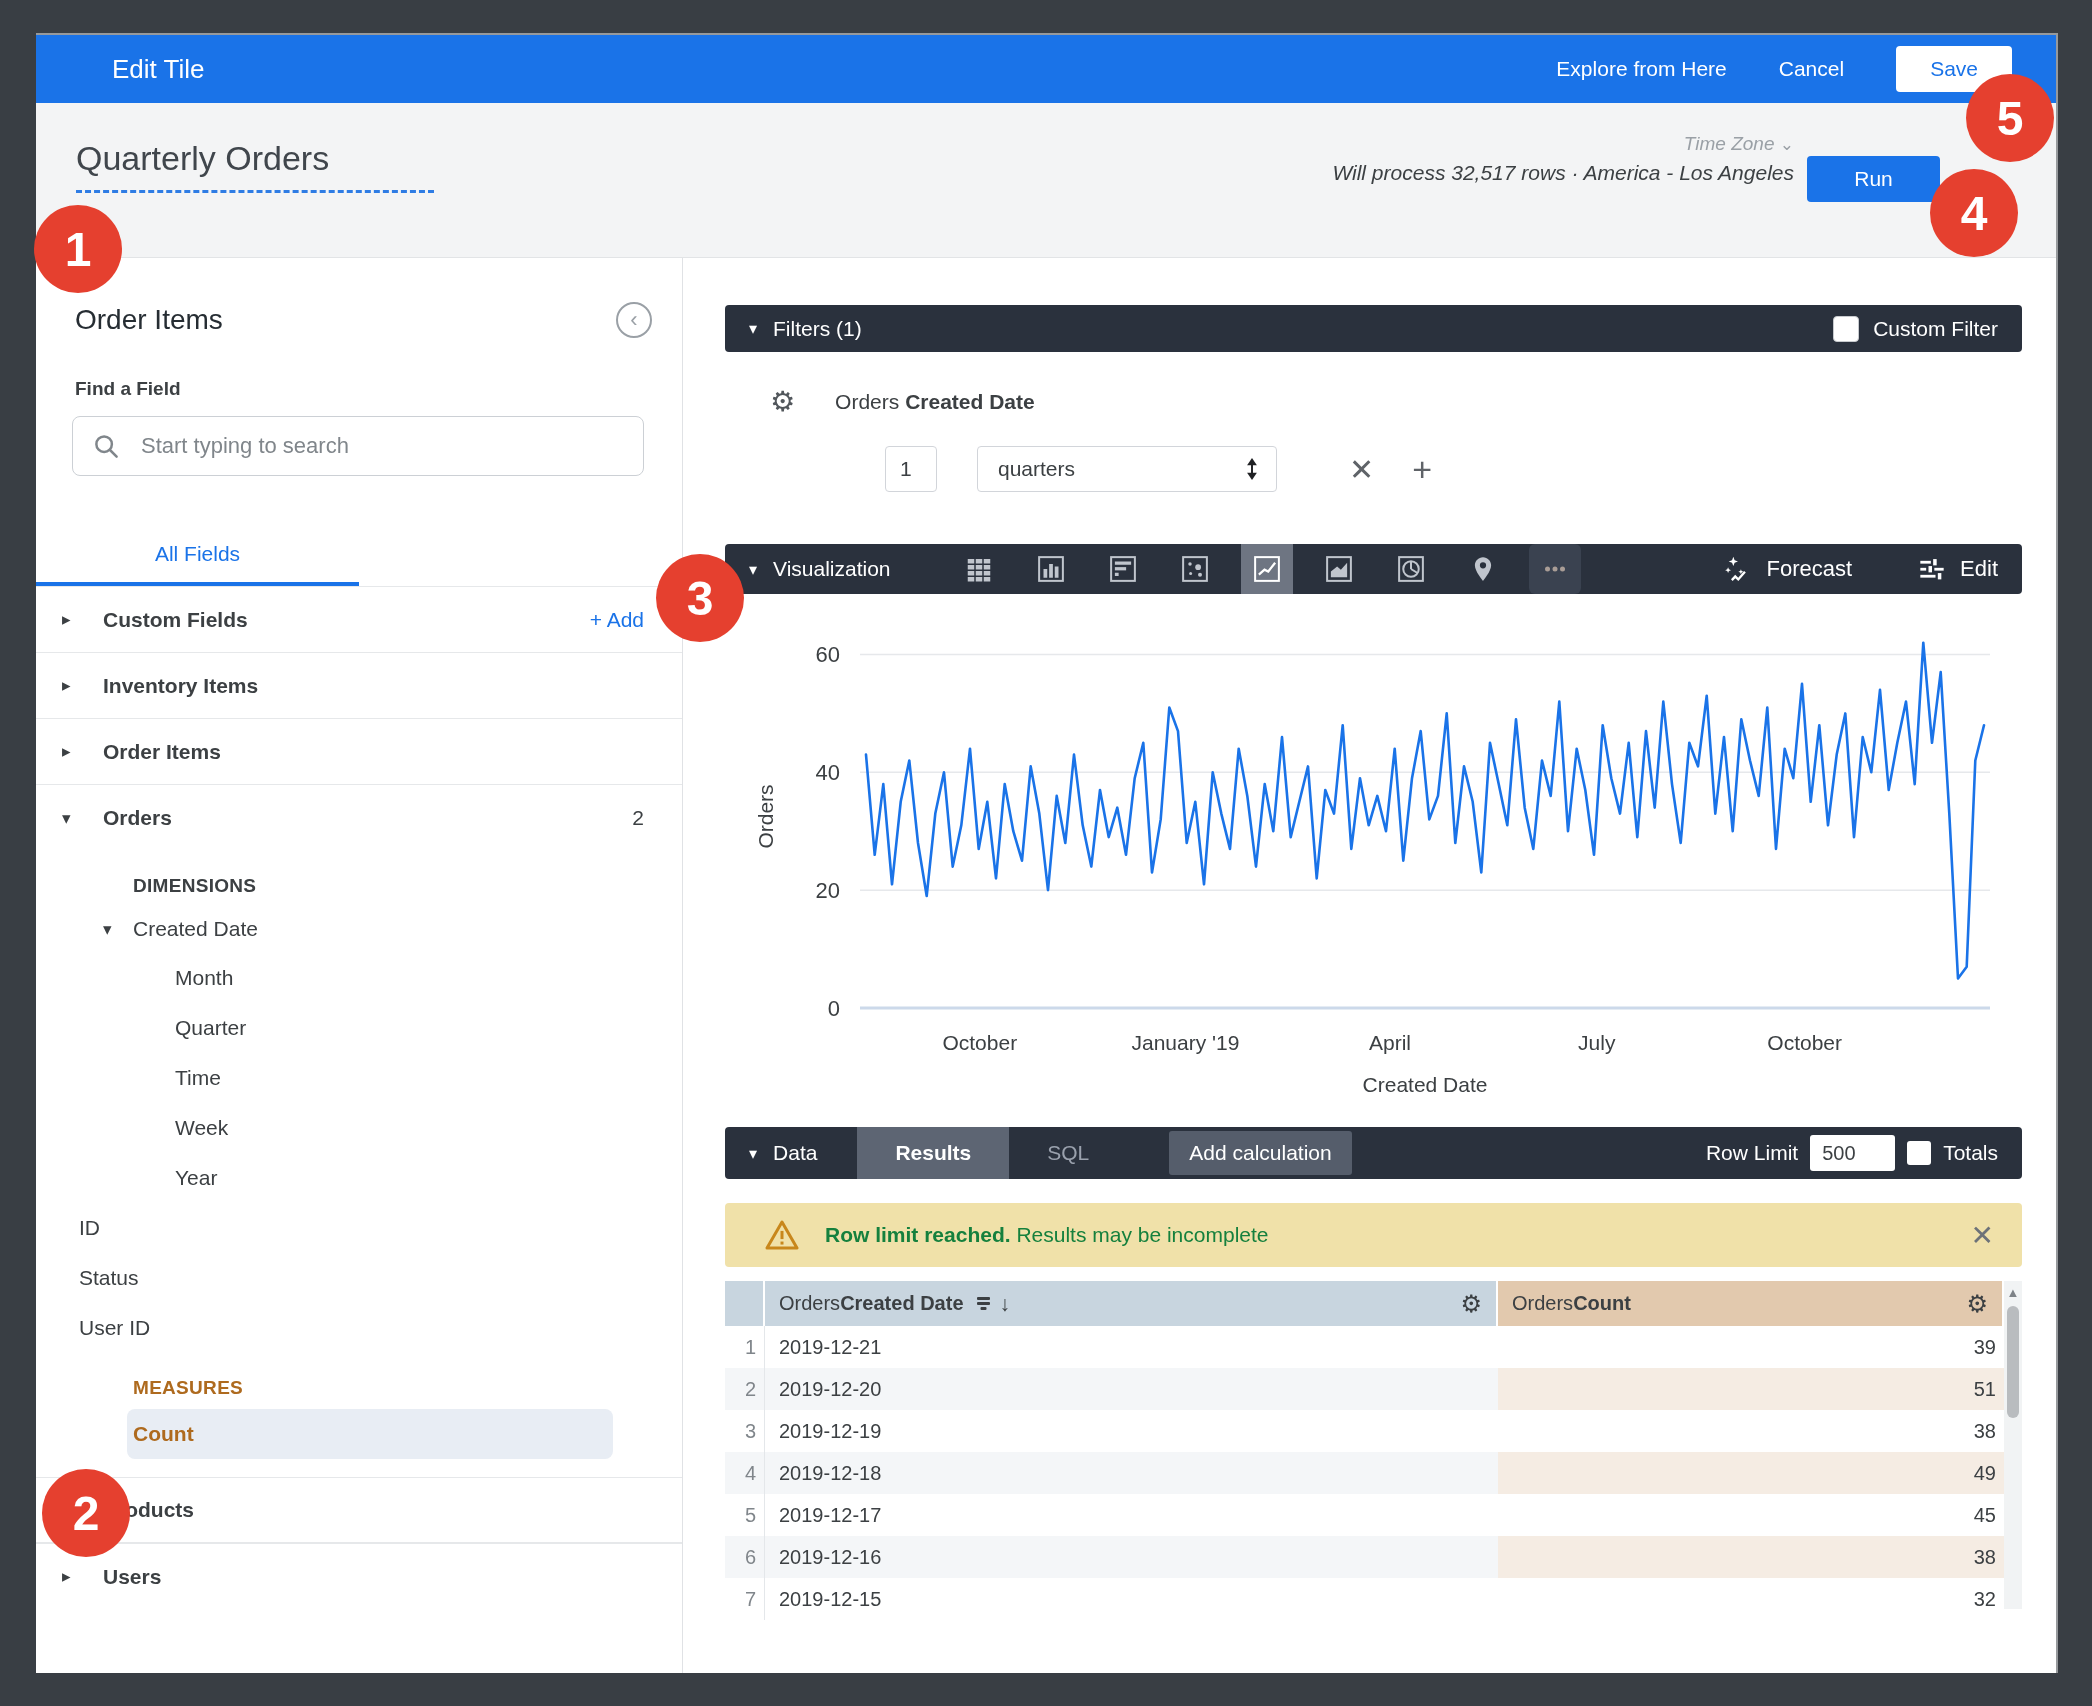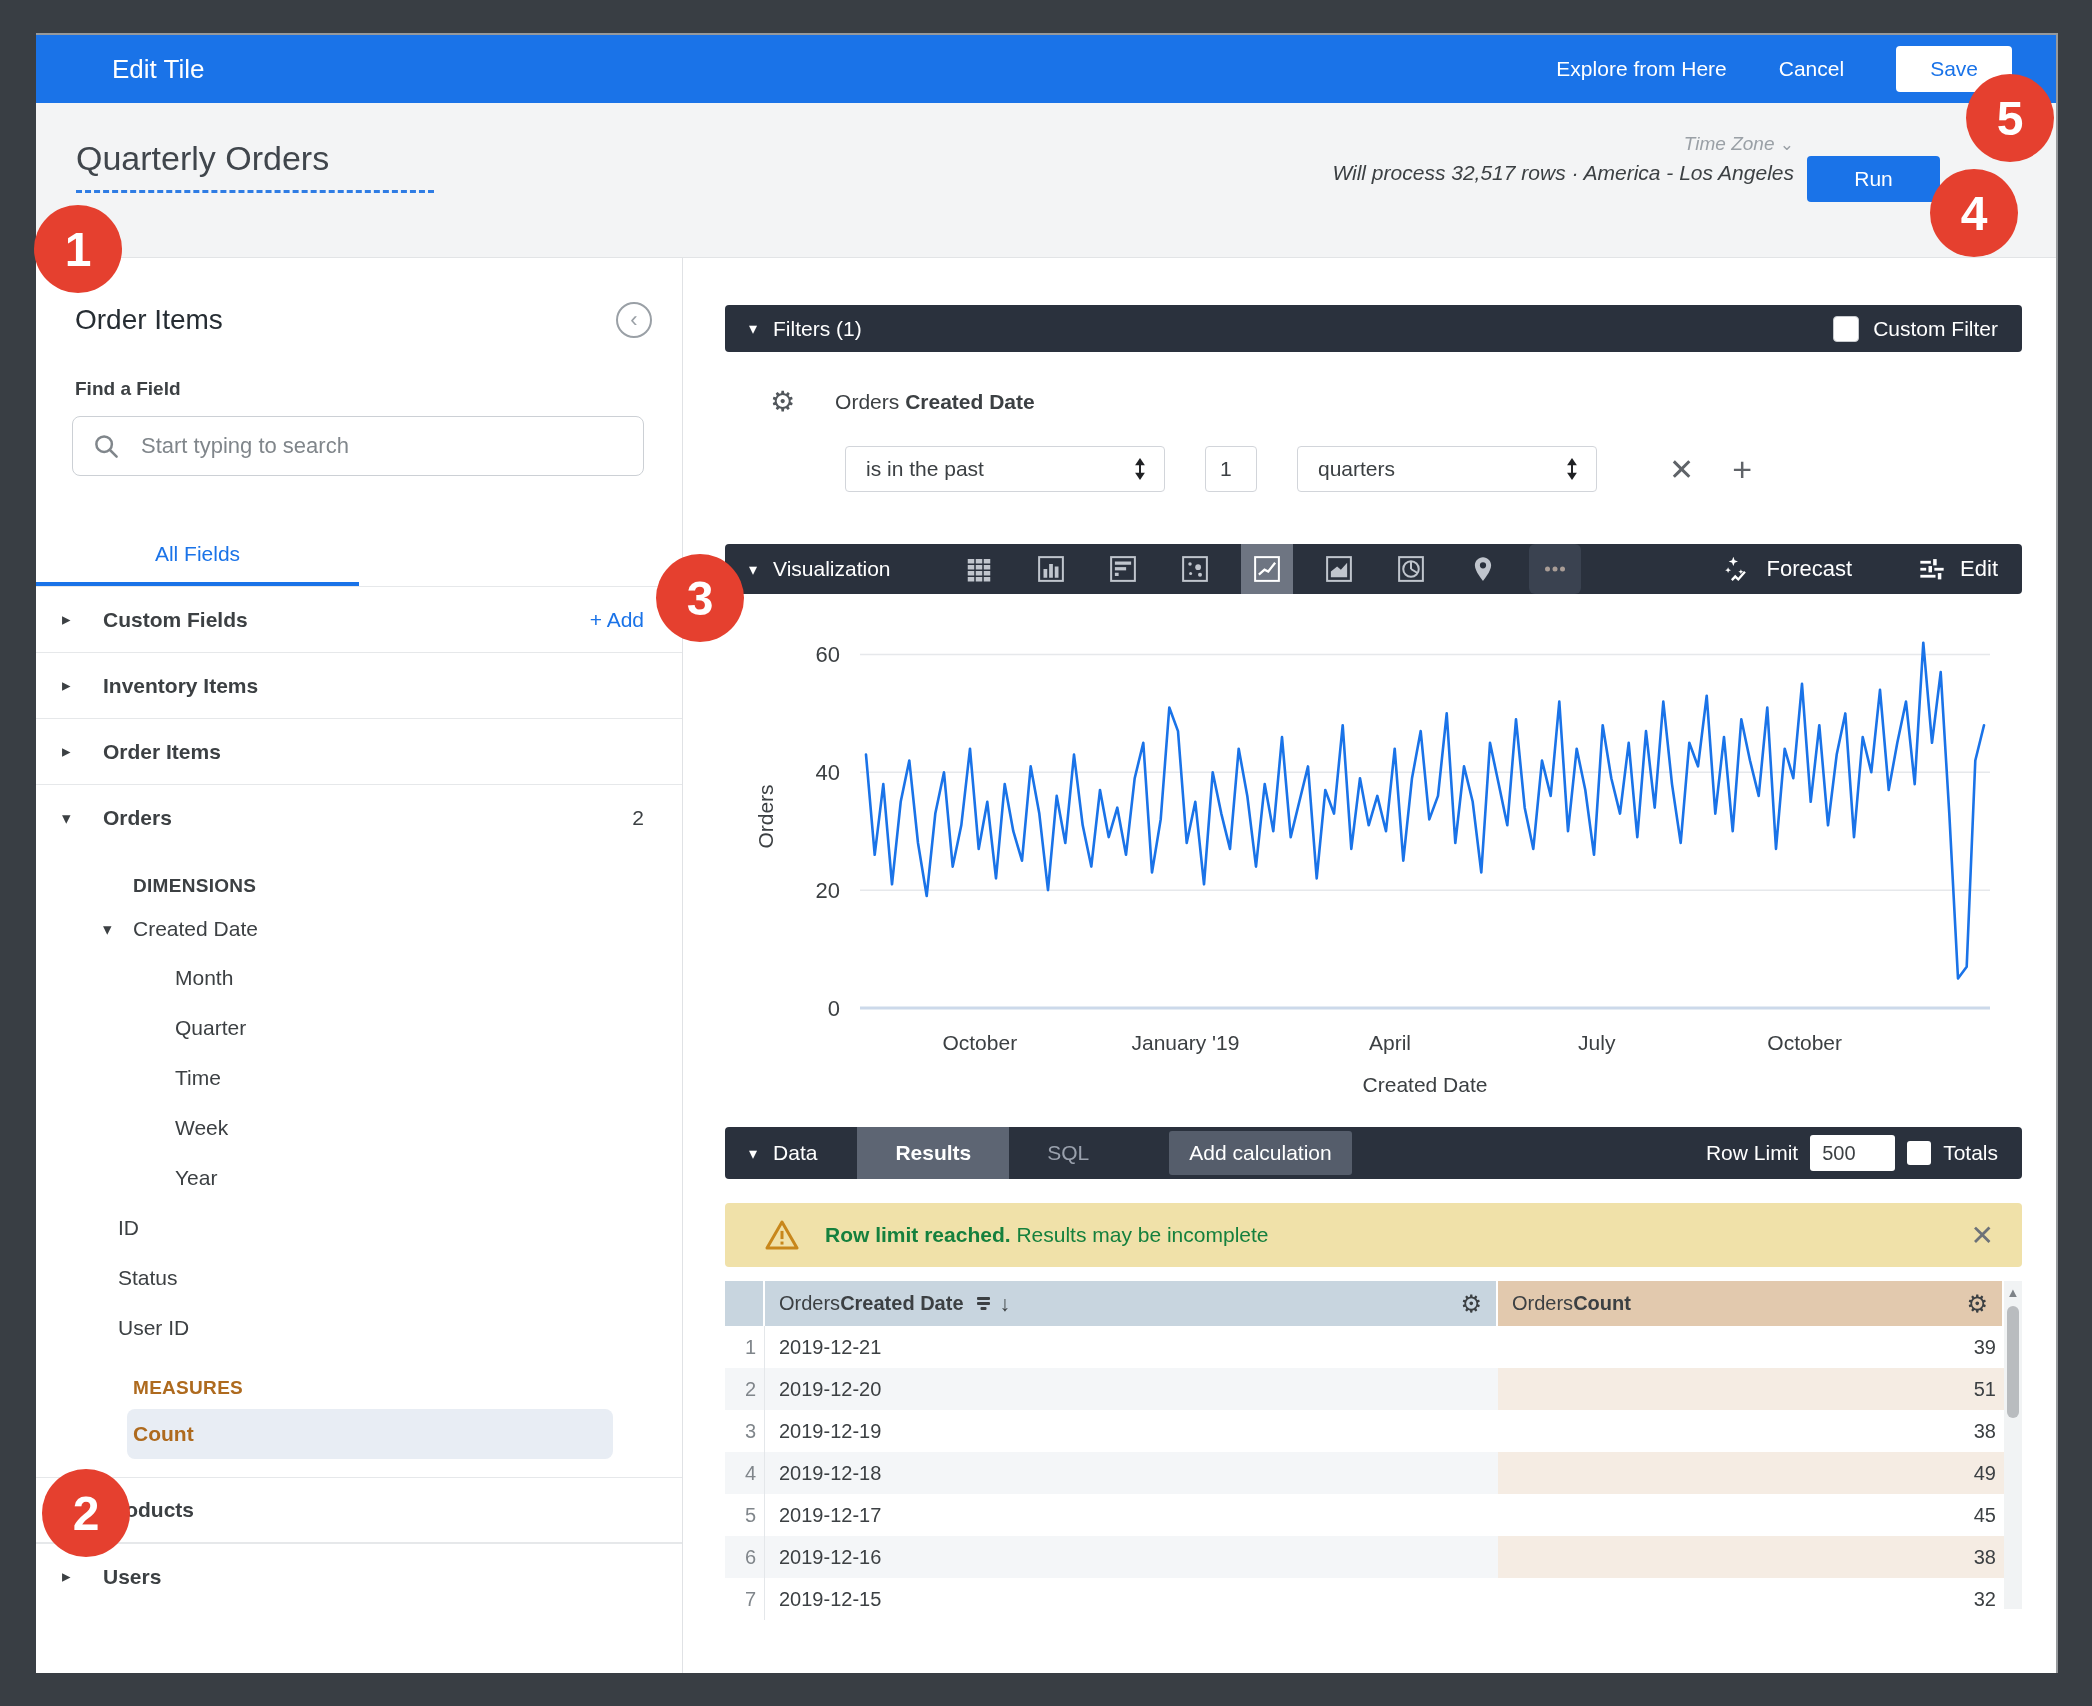--- a/index.html
+++ b/index.html
@@ -45,21 +45,21 @@
   .tree-row.noline { border-bottom:none; }
   .tree-row .caret { width:41px; font-size:17px; color:#3c4043; }
   .tree-row .lbl { font-size:21px; font-weight:700; color:#3c4043; }
   .tree-row .right { margin-left:auto; margin-right:38px; font-size:21px; }
   .add-link { color:#1a73e8; cursor:pointer; }
   .grp-label { margin:16px 0 0 97px; height:38px; font-size:19px; font-weight:700; letter-spacing:.3px; display:flex; align-items:center; }
   .grp-label.measures { color:#ae6a1e; }
   .sub-row { height:48px; display:flex; align-items:center; padding-left:67px; font-size:21px; cursor:pointer; }
   .sub-row .caret { width:30px; font-size:17px; }
   .field-row { height:50px; display:flex; align-items:center; padding-left:139px; font-size:21px; cursor:pointer; }
-  .field-row.lvl1 { padding-left:82px; }
+  .field-row.lvl1 { padding-left:43px; }
   .pill { margin:2px 69px 2px 129px; padding-left:10px; height:50px; border-radius:8px; background:#e8edf4; display:flex; align-items:center; font-size:21px; font-weight:700; cursor:pointer; }
   .pill .filt { margin-left:auto; margin-right:18px; }
   .pill.count { margin-left:91px; padding-left:6px; color:#ae6a1e; }
   .divider-top { border-top:1px solid #e6e8ea; }
 
   
   .main { flex:1; padding:0 34px 0 42px; overflow:hidden; }
   .darkbar { background:#2a313d; border-radius:4px; height:47px; display:flex; align-items:center; color:#fff; padding:0 24px; }
   .darkbar .tri { font-size:16px; margin-right:16px; color:#fff; }
   .darkbar .bar-title { font-size:21px; font-weight:500; }
@@ -234,30 +234,20 @@
           <div class="cb-label">Custom Filter</div>
         </div>
       </div>
 
       <div class="filter-field-row">
         <span class="gear">⚙</span>
         <span class="field-text"><span>Orders </span><b>Created Date</b></span>
       </div>
 
       <div class="filter-controls">
-        <div class="select sel-cond">
-          <span>is in the past</span>
-          <span class="updown">
-            <svg width="16" height="22" viewBox="0 0 12 18">
-                <path d="M6 0l4 6H2z" fill="#202124"></path>
-                <path d="M6 18l-4-6h8z" fill="#202124"></path>
-                <rect x="5.2" y="5" width="1.6" height="8" fill="#202124"></rect>
-              </svg>
-          </span>
-        </div>
         <input class="num-input" value="1" style="">
         <div class="select sel-unit">
           <span>quarters</span>
           <span class="updown">
             <svg width="16" height="22" viewBox="0 0 12 18">
                 <path d="M6 0l4 6H2z" fill="#202124"></path>
                 <path d="M6 18l-4-6h8z" fill="#202124"></path>
                 <rect x="5.2" y="5" width="1.6" height="8" fill="#202124"></rect>
               </svg>
           </span>

